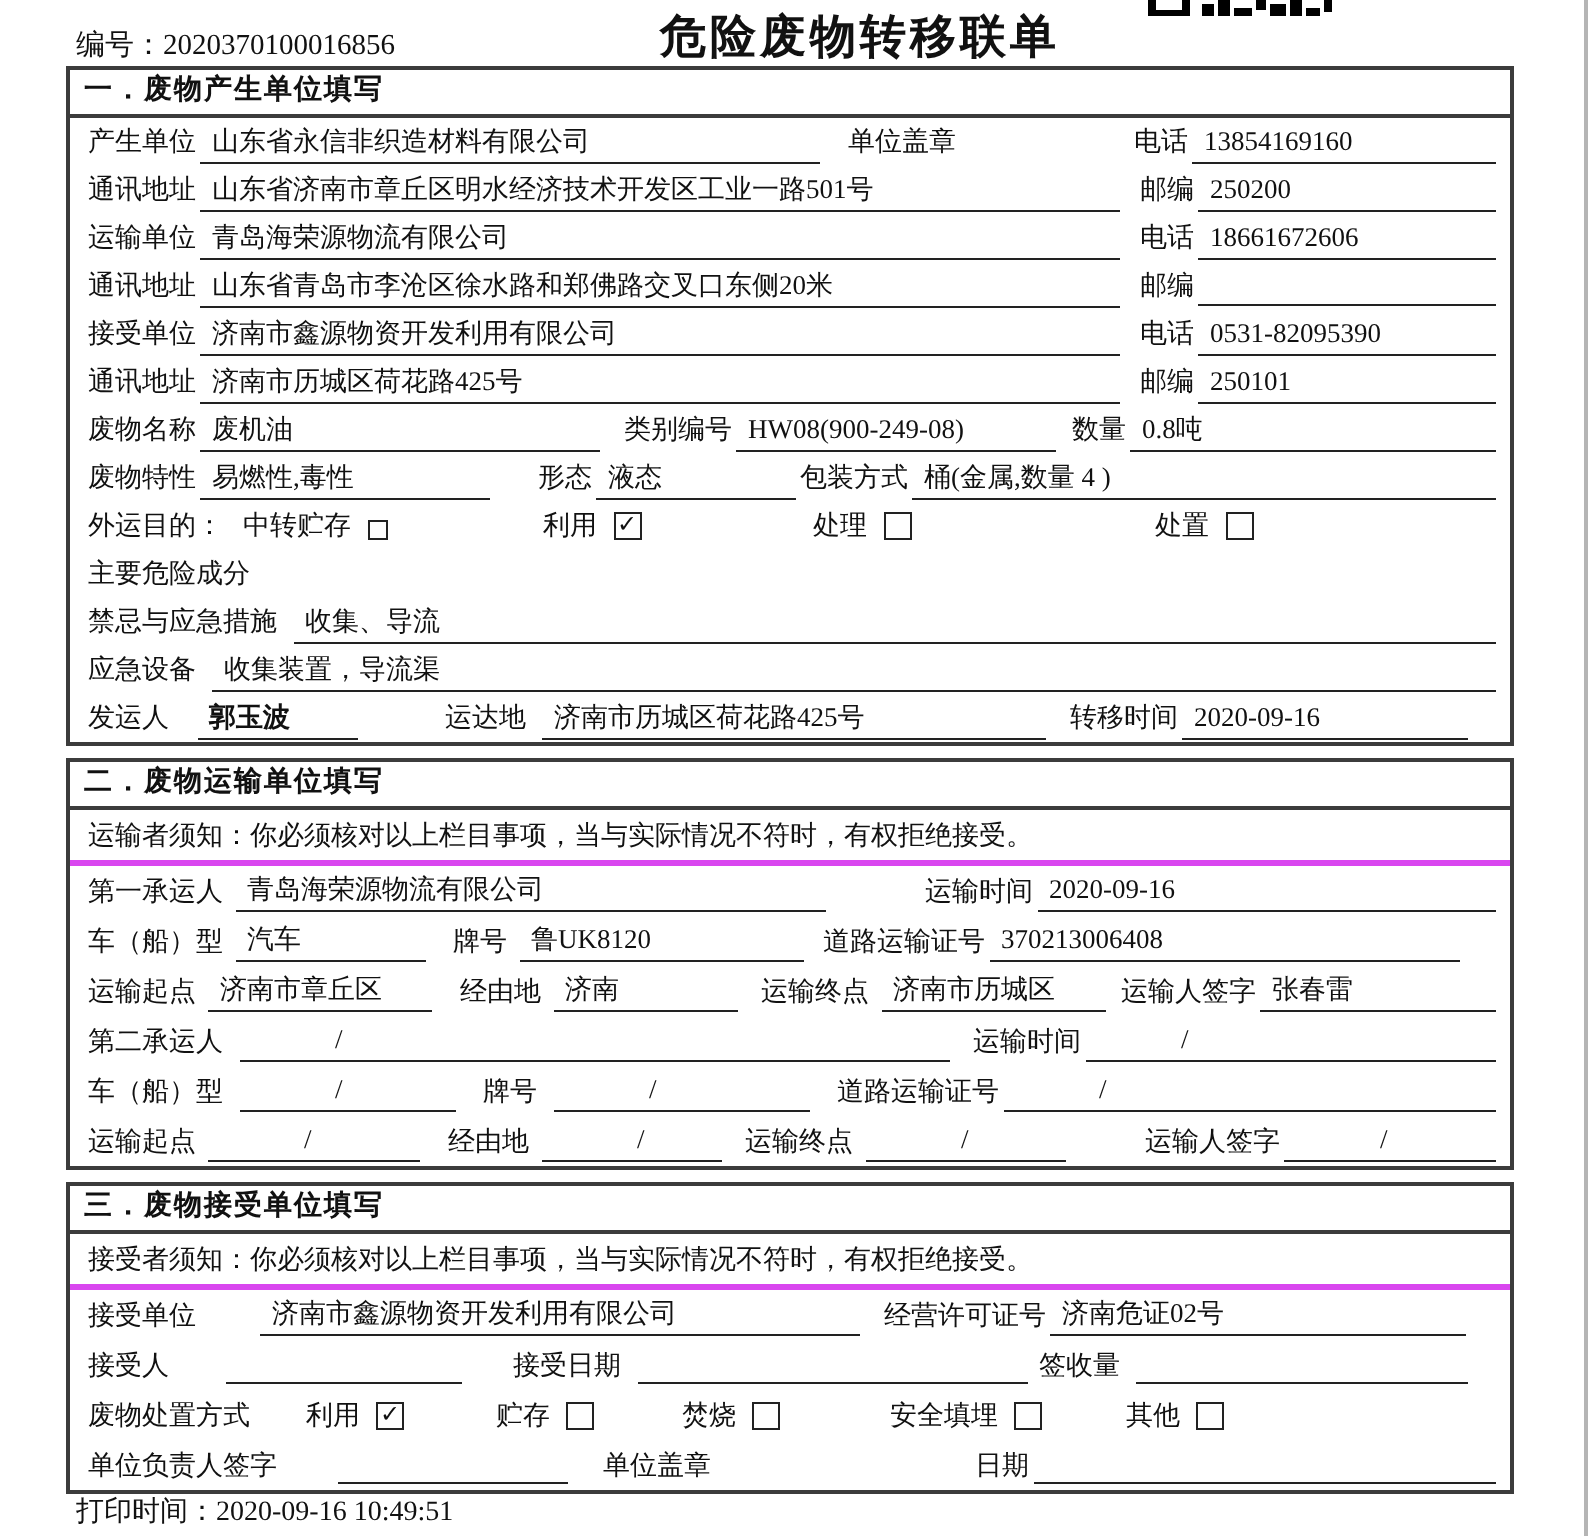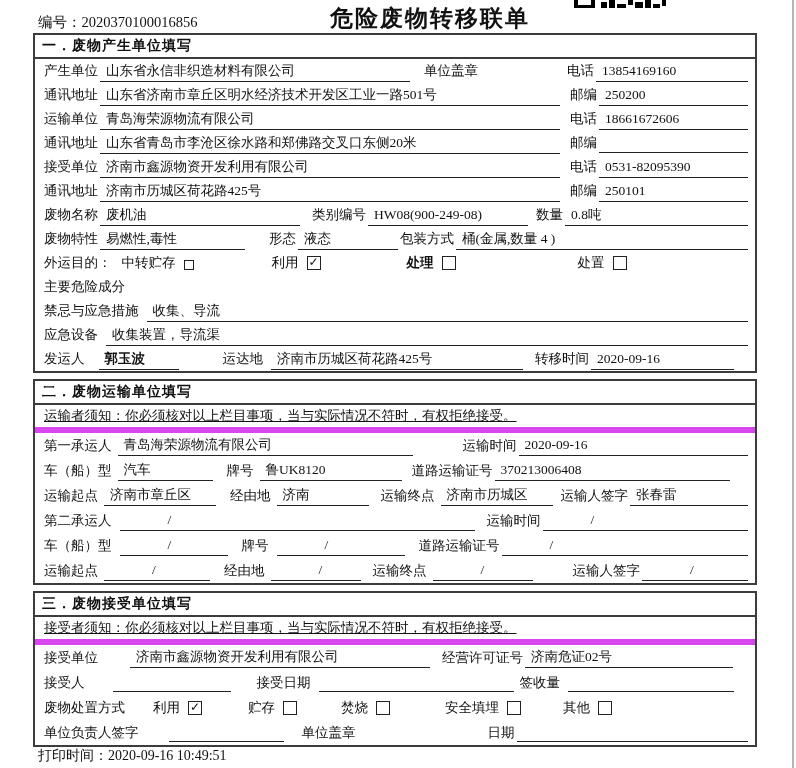--- a/index.html
+++ b/index.html
@@ -11,21 +11,21 @@
   .page-edge{position:absolute;left:792px;top:0;width:2px;height:768px;background:#b5b5b5;}
   .serial{position:absolute;left:38px;top:13px;font-size:14.5px;white-space:nowrap;}
   .doc-title{position:absolute;left:0;right:0;top:3px;text-align:center;font-size:23px;font-weight:bold;letter-spacing:2px;transform:translateX(32px);}
   .qr{position:absolute;left:574px;top:0;}
   #sections{position:absolute;left:33px;top:33px;width:724px;}
   .box{border:2px solid #3c3c3c;background:#fff;box-sizing:border-box;}
   .box + .box{margin-top:6px;}
   .sec-title{height:22px;line-height:22px;font-weight:bold;font-size:14px;padding:0 7px;border-bottom:2px solid #3c3c3c;letter-spacing:1px;}
   .row{display:flex;align-items:center;height:24px;padding:0 7px;box-sizing:border-box;}
   .box2 .row,.box3 .row{height:25px;}
-  .row.notice{height:28px;border-bottom:6px solid #d946ef;text-decoration:underline;}
+  .row.notice{height:28px;border-bottom:3px solid #d946ef;}
   .lbl{white-space:nowrap;padding:0 2px;flex:none;}
   .val{border-bottom:1px solid #222;padding:0 4px 1px 6px;white-space:nowrap;overflow:hidden;flex:none;box-sizing:border-box;min-height:19px;line-height:19px;}
   .val.flex{flex:1 1 auto;}
   .val.slash{padding-left:48px;}
   .cbwrap{display:inline-flex;align-items:center;flex:none;}
   .cbtext{white-space:nowrap;margin-right:8px;}
   .cbbox{display:inline-block;width:12px;height:12px;border:1.5px solid #222;font-size:12px;line-height:11px;text-align:center;box-sizing:content-box;}
   .cbbox.small{width:8px;height:8px;border-width:1px;margin-top:3px;}
   .footer{position:absolute;left:38px;top:747px;font-size:14px;white-space:nowrap;}
 </style>
@@ -113,21 +113,21 @@
       <div class="row">
         <span class="lbl">外运目的：</span>
         <span class="cbwrap" style="margin-left: 8px;">
           <span class="cbtext">中转贮存</span>
           <span class="cbbox small"></span>
         </span>
         <span class="cbwrap" style="margin-left: 78px;">
           <span class="cbtext">利用</span>
           <span class="cbbox checked">✓</span>
         </span>
-        <span class="cbwrap" style="margin-left: 86px; font-weight: bold;">
+        <span class="cbwrap" style="margin-left: 86px;">
           <span class="cbtext">处理</span>
           <span class="cbbox"></span>
         </span>
         <span class="cbwrap" style="margin-left: 122px;">
           <span class="cbtext">处置</span>
           <span class="cbbox"></span>
         </span>
       </div>
       <div class="row">
         <span class="lbl">主要危险成分</span>

